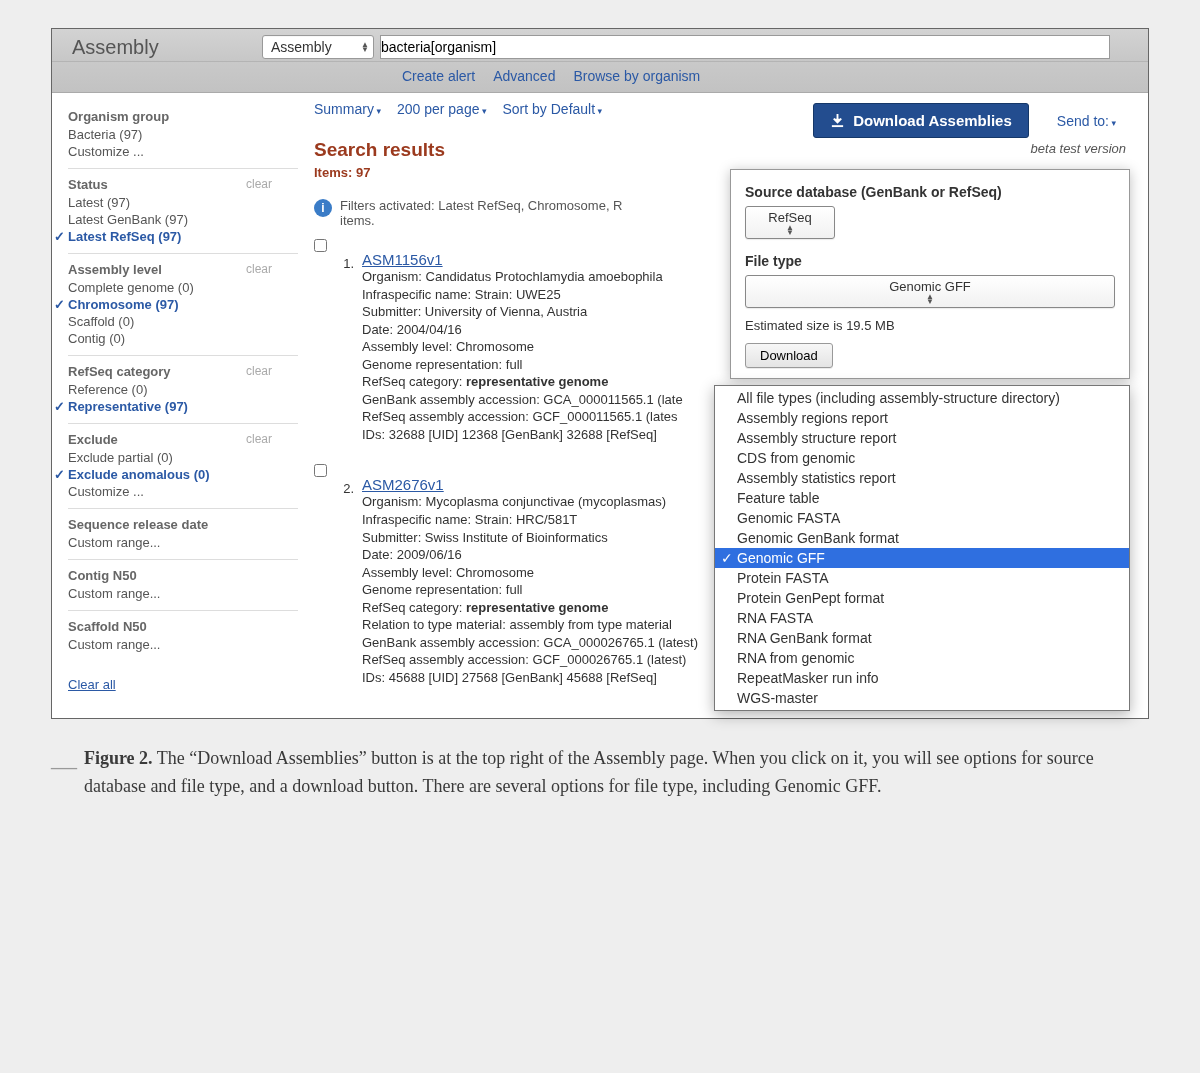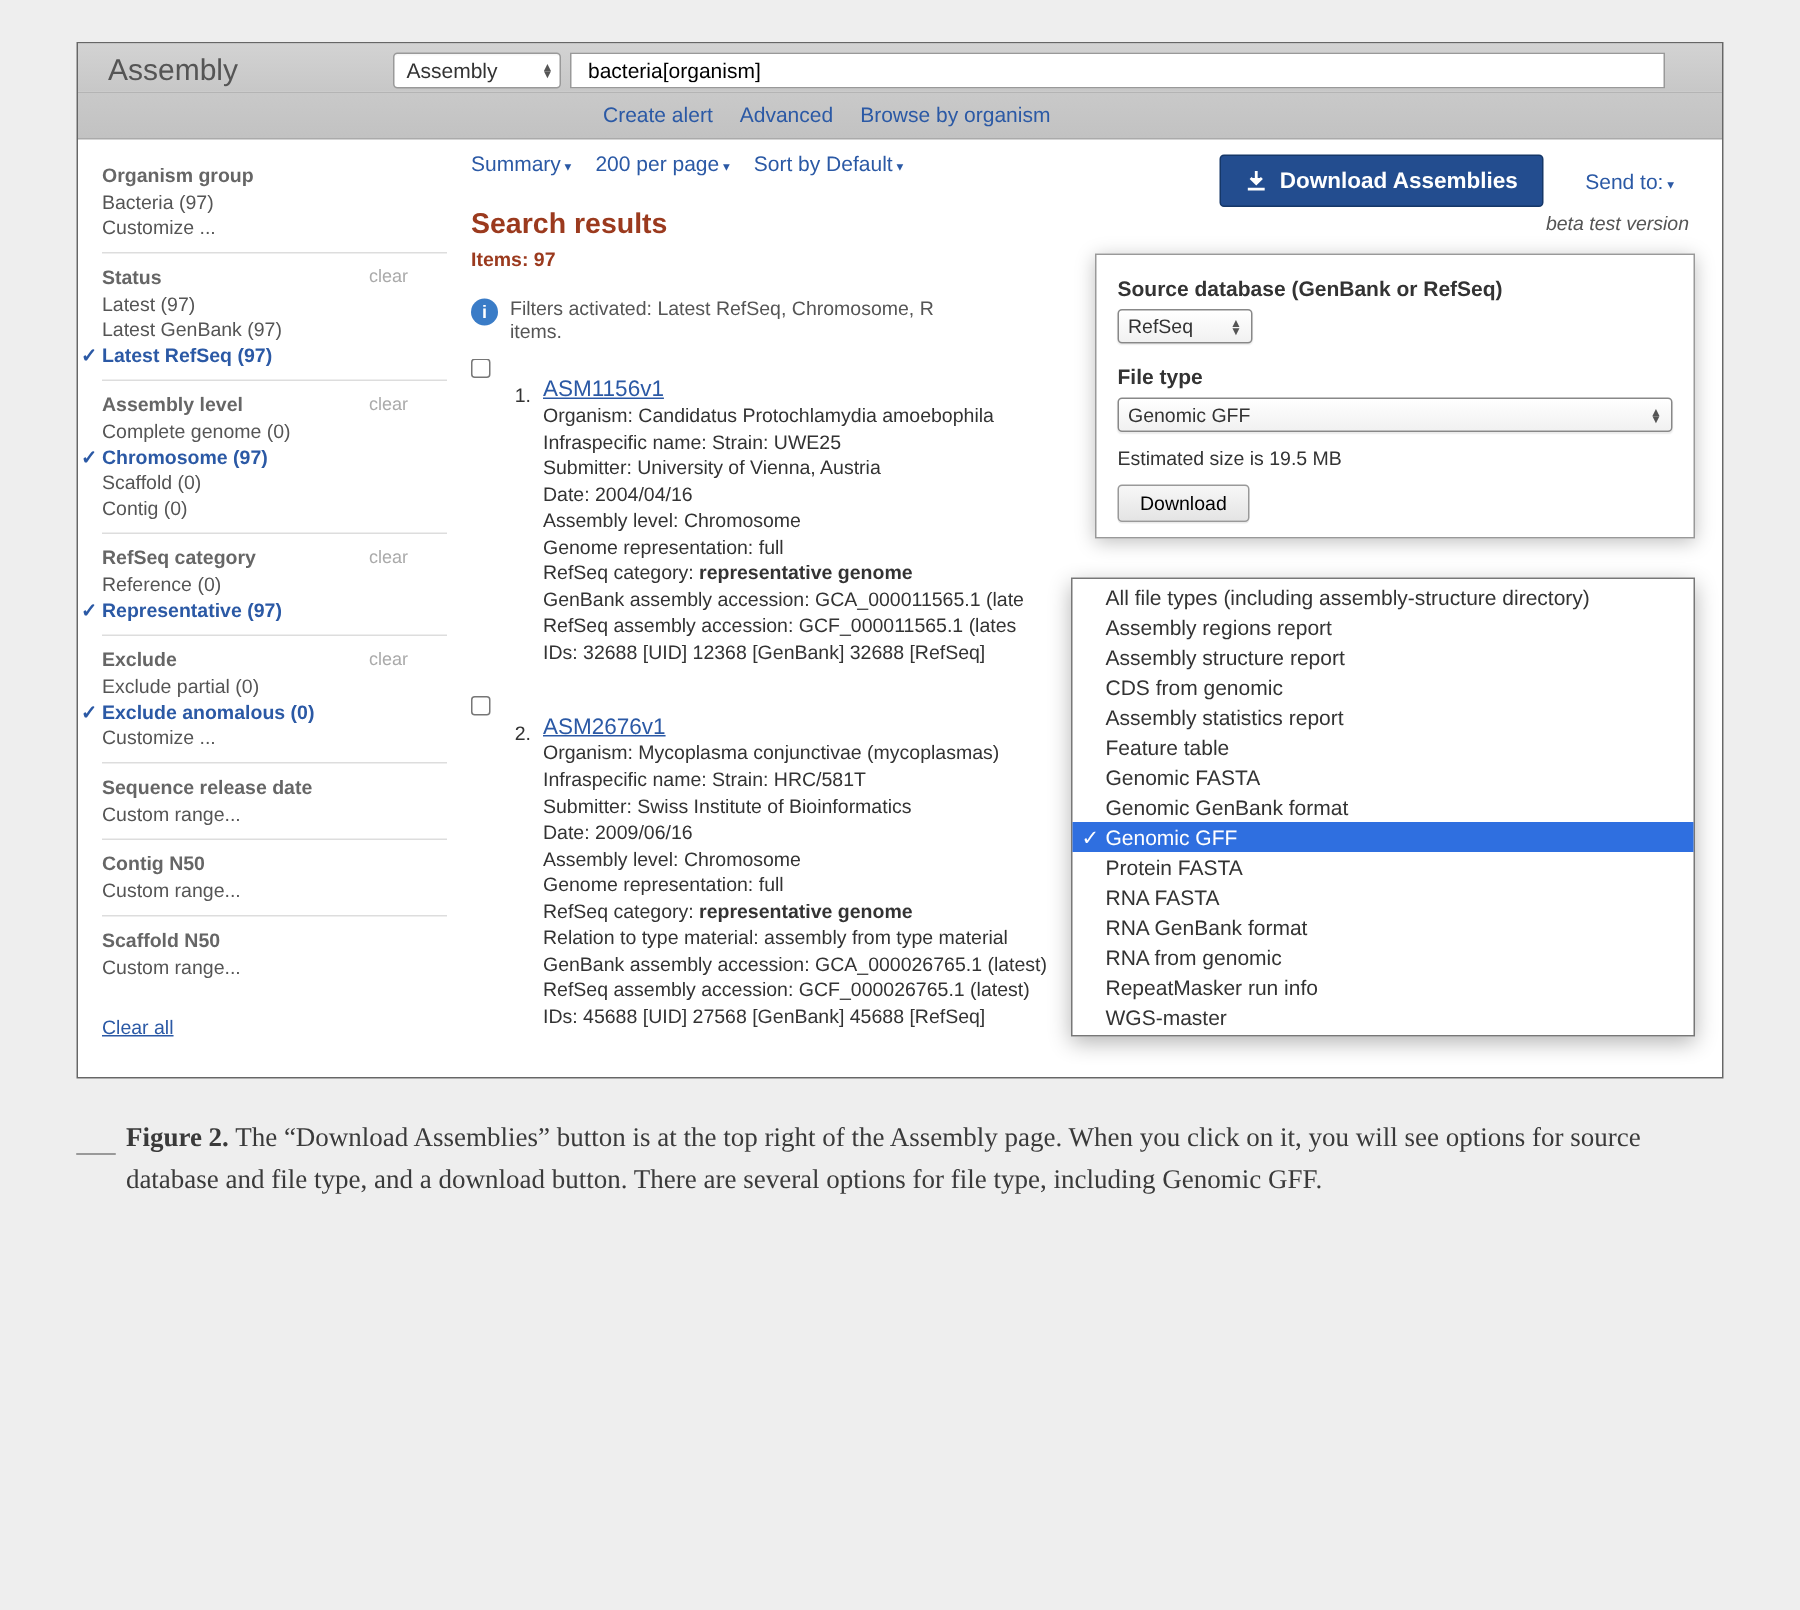--- a/index.html
+++ b/index.html
@@ -52,21 +52,21 @@
     display: inline-flex;
     flex-direction: column;
     line-height: 5px;
     font-size: 8px;
     color: #555;
   }
   .search-field {
     margin-left: 6px;
     border: 1px solid #999;
     background: #fff;
-    padding: 3px 11px;
+    padding: 3px 0;
     height: 24px;
     flex: 1;
     font-size: 14px;
     max-width: 730px;
   }
   .sublinks {
     display: flex;
     gap: 18px;
     padding: 6px 0 8px 350px;
     background: linear-gradient(#c9c9c9,#c2c2c2);
@@ -214,20 +214,21 @@
   .select-box {
     border: 1px solid #888;
     border-radius: 3px;
     background: linear-gradient(#fff,#f1f1f1);
     padding: 3px 6px;
     display: inline-flex;
     align-items: center;
     justify-content: space-between;
     font-size: 13px;
     box-shadow: 0 1px 1px rgba(0,0,0,0.08);
+    flex-direction: column;
   }
   .select-box.wide { width: 100%; }
   .est { margin: 10px 0; }
   .dl-small-btn {
     background: linear-gradient(#f7f7f7,#e4e4e4);
     border: 1px solid #999;
     border-radius: 3px;
     padding: 4px 14px;
     font-size: 13px;
     cursor: pointer;
@@ -439,20 +440,21 @@
           <div class="ft-item">All file types (including assembly-structure directory)</div>
           <div class="ft-item">Assembly regions report</div>
           <div class="ft-item">Assembly structure report</div>
           <div class="ft-item">CDS from genomic</div>
           <div class="ft-item">Assembly statistics report</div>
           <div class="ft-item">Feature table</div>
           <div class="ft-item">Genomic FASTA</div>
           <div class="ft-item">Genomic GenBank format</div>
           <div class="ft-item sel">Genomic GFF</div>
           <div class="ft-item">Protein FASTA</div>
+          <div class="ft-item">Protein GenPept format</div>
           <div class="ft-item">RNA FASTA</div>
           <div class="ft-item">RNA GenBank format</div>
           <div class="ft-item">RNA from genomic</div>
           <div class="ft-item">RepeatMasker run info</div>
           <div class="ft-item">WGS-master</div>
         </div>
 
     </div>
   </div>
 

